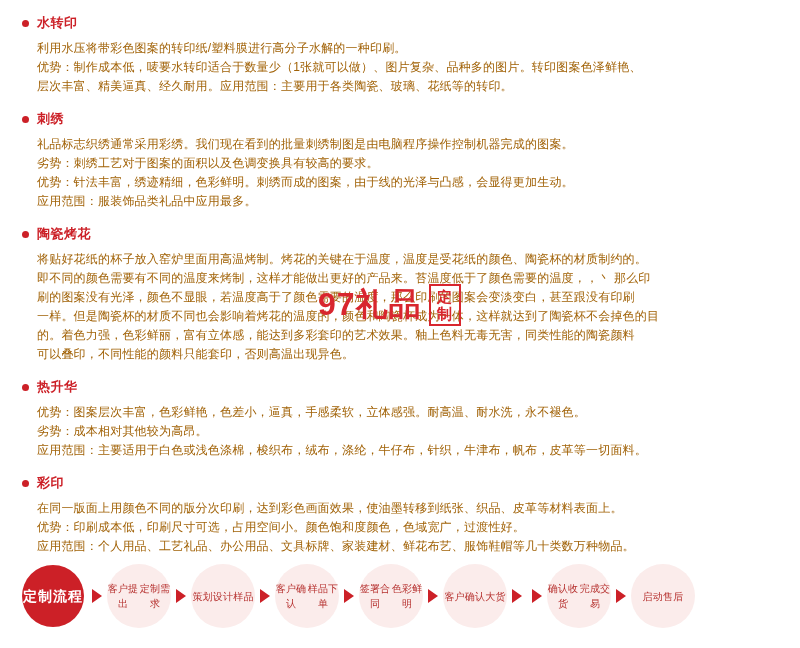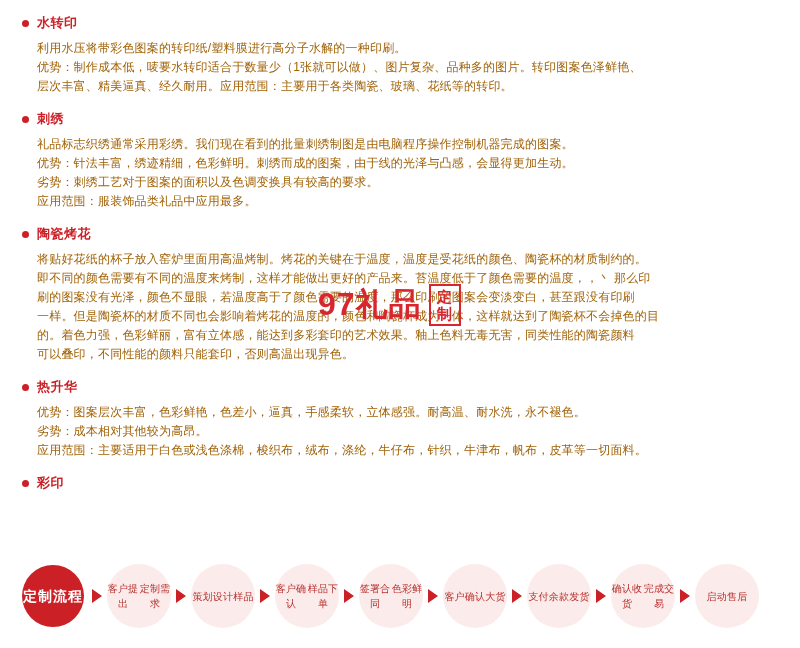--- a/index.html
+++ b/index.html
@@ -151,22 +151,22 @@
     </div>
   </div>
 
   <div class="section">
     <div class="sec-head">
       <span class="bullet"></span>
       <span class="sec-title">刺绣</span>
     </div>
     <div class="sec-body">
       <div class="line">礼品标志织绣通常采用彩绣。我们现在看到的批量刺绣制图是由电脑程序操作控制机器完成的图案。</div>
+      <div class="line">劣势：刺绣工艺对于图案的面积以及色调变换具有较高的要求。</div>
       <div class="line">优势：针法丰富，绣迹精细，色彩鲜明。刺绣而成的图案，由于线的光泽与凸感，会显得更加生动。</div>
-      <div class="line">劣势：刺绣工艺对于图案的面积以及色调变换具有较高的要求。</div>
       <div class="line">应用范围：服装饰品类礼品中应用最多。</div>
     </div>
   </div>
 
   <div class="section">
     <div class="sec-head">
       <span class="bullet"></span>
       <span class="sec-title">陶瓷烤花</span>
     </div>
     <div class="sec-body">
@@ -189,20 +189,25 @@
       <div class="line">劣势：成本相对其他较为高昂。</div>
       <div class="line">应用范围：主要适用于白色或浅色涤棉，梭织布，绒布，涤纶，牛仔布，针织，牛津布，帆布，皮革等一切面料。</div>
     </div>
   </div>
 
   <div class="section">
     <div class="sec-head">
       <span class="bullet"></span>
       <span class="sec-title">彩印</span>
     </div>
+    <div class="sec-body">
+      <div class="line">在同一版面上用颜色不同的版分次印刷，达到彩色画面效果，使油墨转移到纸张、织品、皮革等材料表面上。</div>
+      <div class="line">优势：印刷成本低，印刷尺寸可选，占用空间小。颜色饱和度颜色，色域宽广，过渡性好。</div>
+      <div class="line">应用范围：个人用品、工艺礼品、办公用品、文具标牌、家装建材、鲜花布艺、服饰鞋帽等几十类数万种物品。</div>
+    </div>
   </div>
 
   <div class="watermark">
     <span class="wm-text">97礼品</span>
     <span class="wm-box">
       <span>定</span><br>
       <span>制</span>
     </span>
   </div>
 
@@ -230,24 +235,20 @@
     <div class="flow-step">
       <span>签署合同</span>
       <span>色彩鲜明</span>
     </div>
     <span class="arrow"></span>
     <div class="flow-step">
       <span>客户确认</span>
       <span>大货</span>
     </div>
     <span class="arrow"></span>
-    <div class="flow-step">
-      <span>支付余款</span>
-      <span>发货</span>
-    </div>
     <span class="arrow"></span>
     <div class="flow-step">
       <span>确认收货</span>
       <span>完成交易</span>
     </div>
     <span class="arrow"></span>
     <div class="flow-step">
       <span>启动</span>
       <span>售后</span>
     </div>

